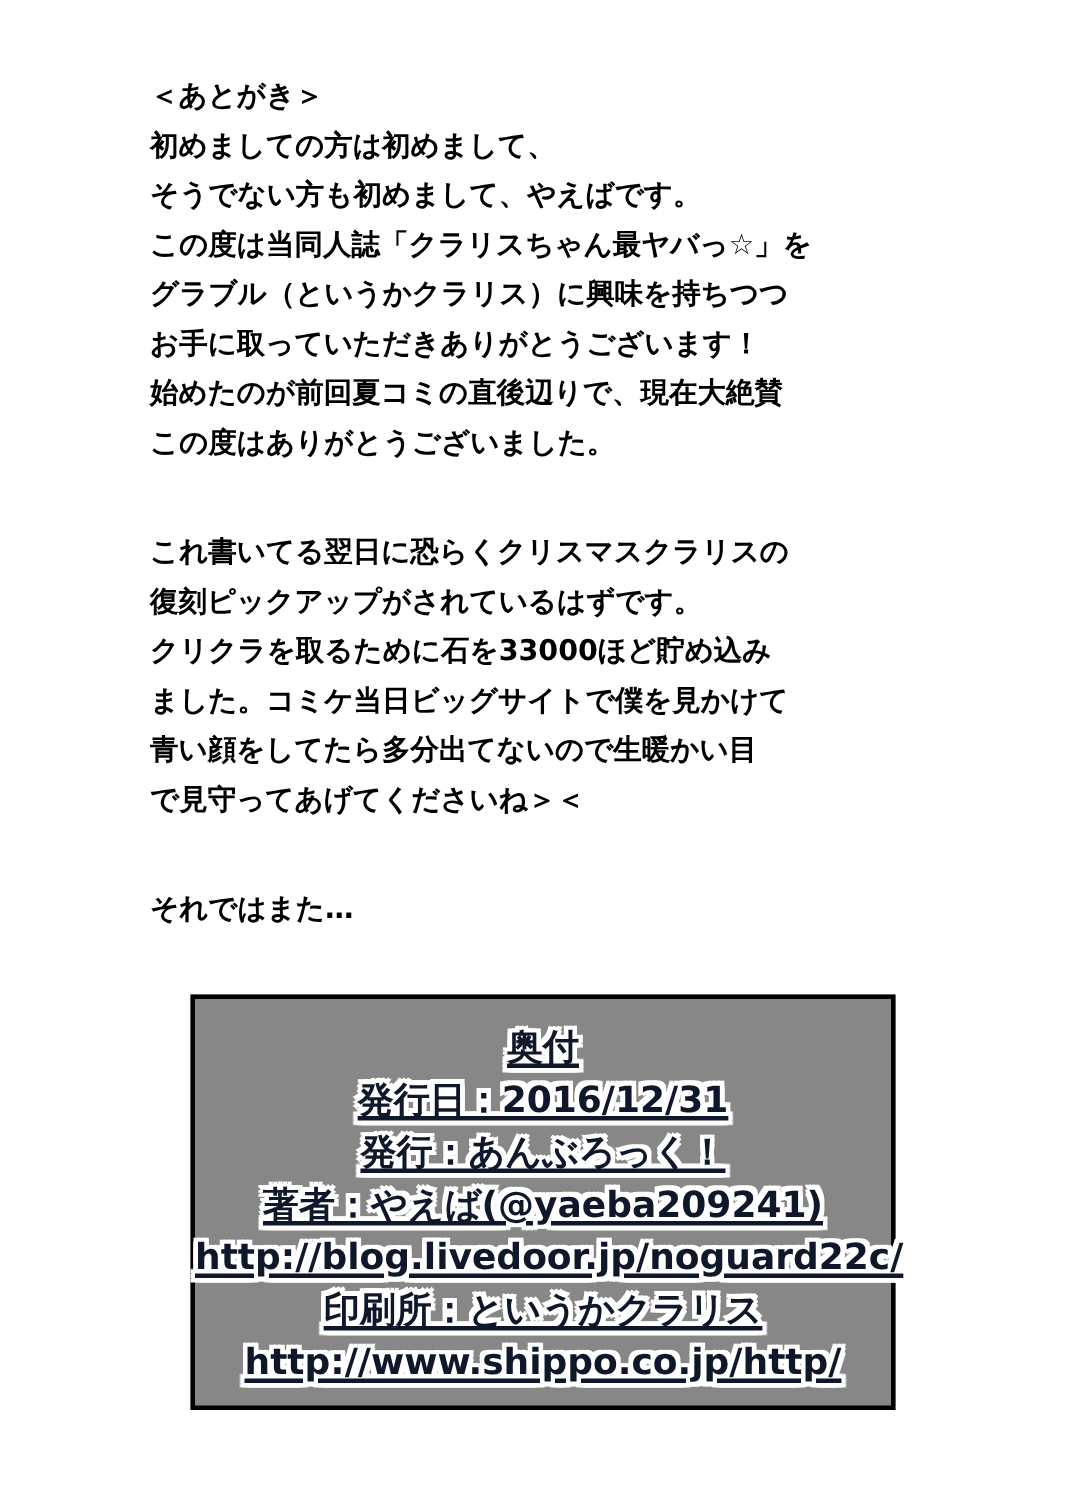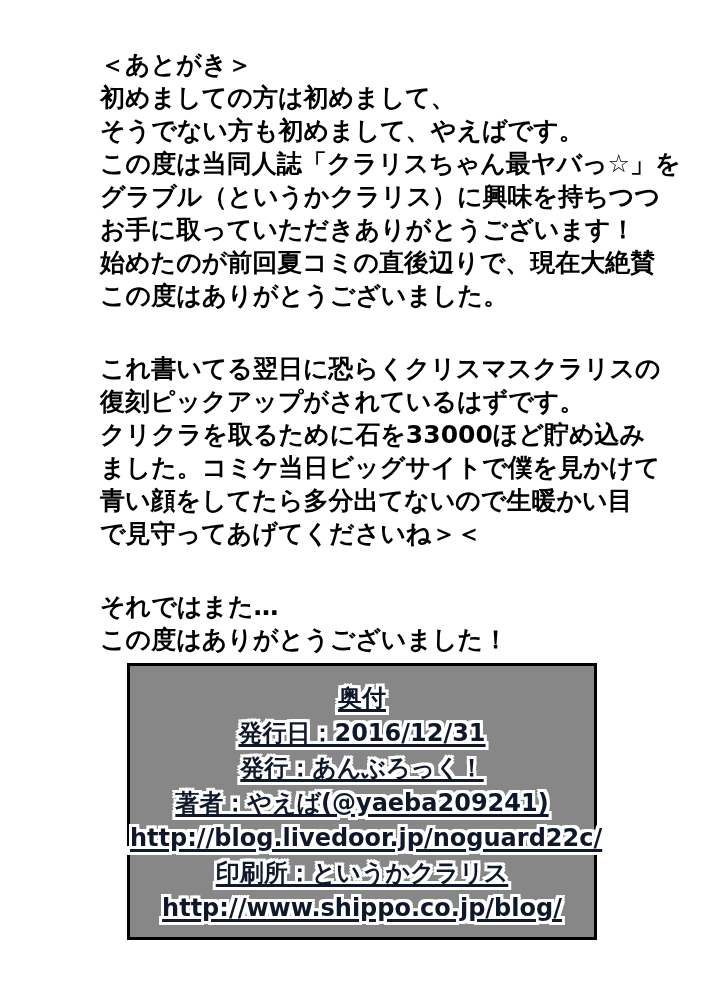--- a/index.html
+++ b/index.html
@@ -14,21 +14,21 @@
     background: #ffffff;
     overflow: hidden;
     font-family: "DejaVu Sans", "Liberation Sans", sans-serif;
     color: #000000;
   }
   .afterword {
     position: absolute;
     left: 100px;
     top: 48px;
     width: 560px;
-    font-size: 25px;
+    font-size: 19px;
     font-weight: 800;
     line-height: 33px;
     letter-spacing: 0px;
     white-space: nowrap;
   }
   .para { margin: 0; }
   .para + .para { margin-top: 40px; }
   .line { height: 33px; }
   .colophon {
     position: absolute;
@@ -81,27 +81,26 @@
       <div class="line">これ書いてる翌日に恐らくクリスマスクラリスの</div>
       <div class="line">復刻ピックアップがされているはずです。</div>
       <div class="line">クリクラを取るために石を33000ほど貯め込み</div>
       <div class="line">ました。コミケ当日ビッグサイトで僕を見かけて</div>
       <div class="line">青い顔をしてたら多分出てないので生暖かい目</div>
       <div class="line">で見守ってあげてくださいね＞＜</div>
     </div>
 
     <div class="para">
       <div class="line">それではまた…</div>
-      <div class="line">この度はありがとうございました！</div>
     </div>
   </div>
 
   <div class="colophon">
     <div class="c-line">奥付</div>
     <div class="c-line">発行日：2016/12/31</div>
     <div class="c-line">発行：あんぶろっく！</div>
     <div class="c-line">著者：やえば(@yaeba209241)</div>
     <div class="c-line">http://blog.livedoor.jp/noguard22c/</div>
     <div class="c-line">印刷所：というかクラリス</div>
-    <div class="c-line">http://www.shippo.co.jp/blog/</div>
+    <div class="c-line">http://www.shippo.co.jp/http/</div>
   </div>
 
 </div>
 
 </body></html>

